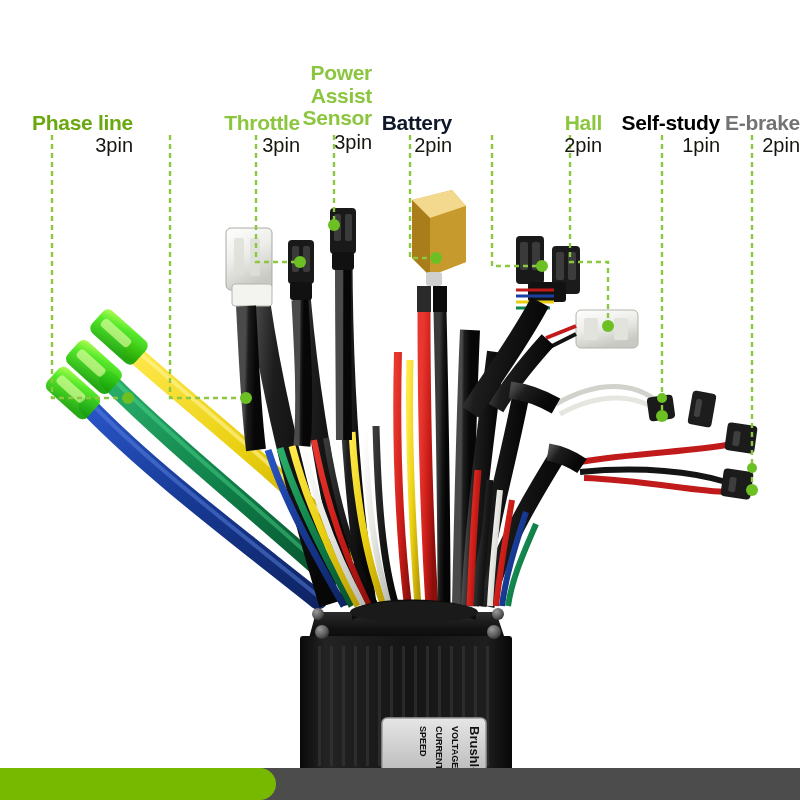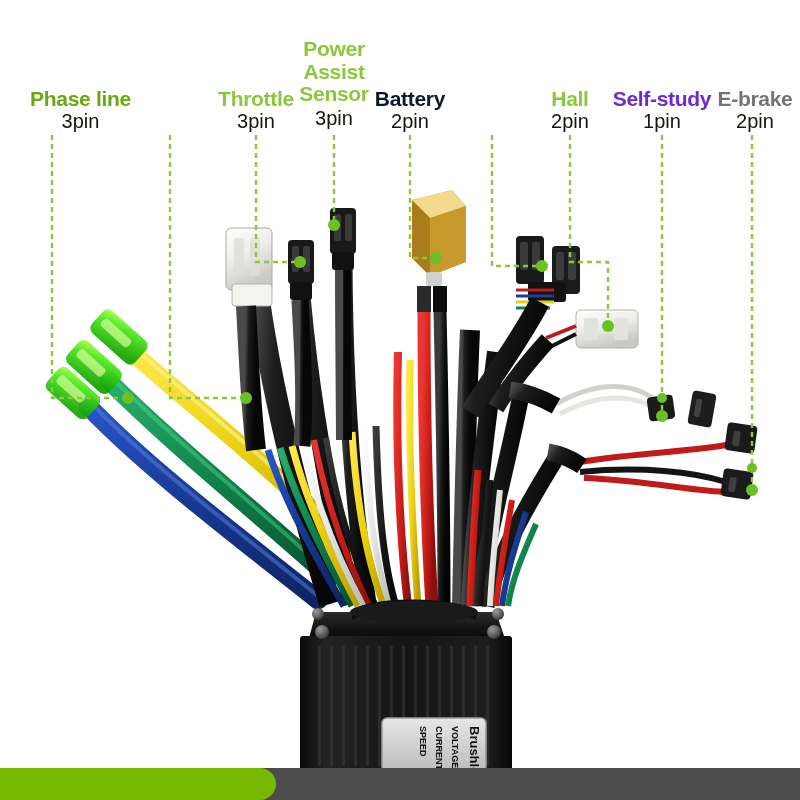--- a/index.html
+++ b/index.html
@@ -8,23 +8,24 @@
     background:#ffffff;
     font-family:"Liberation Sans", sans-serif;
     overflow:hidden;
     position:relative;
   }
   #stage{position:absolute;inset:0;width:800px;height:800px;}
 
   
   .label{
     position:absolute;
-    text-align:center;
+    text-align:right;
     line-height:1.0;
     white-space:nowrap;
+    margin-top:24px;
   }
   .label .name{
     display:block;
     font-size:21px;
     font-weight:bold;
     letter-spacing:-0.3px;
   }
   .label .name.multi{white-space:normal;}
   .label .pin{
     display:block;
@@ -353,21 +354,21 @@
     <span class="pin">2pin</span>
   </div>
 
 
   <div class="label" style="left:538px;top:88px;width:64px;">
     <span class="name" style="color:#8cc63f">Hall</span>
     <span class="pin">2pin</span>
   </div>
 
   <div class="label" style="left:604px;top:88px;width:116px;">
-    <span class="name" style="color:#6d28d9">Self-study</span>
+    <span class="name" style="color:#000000">Self-study</span>
     <span class="pin">1pin</span>
   </div>
 
   <div class="label" style="left:710px;top:88px;width:90px;">
     <span class="name" style="color:#737373">E-brake</span>
     <span class="pin">2pin</span>
   </div>
 
   <div class="bottombar" style="background: rgb(76, 76, 76);">
     <div class="accent" style="background: rgb(118, 185, 0); width: 276px;"></div>

